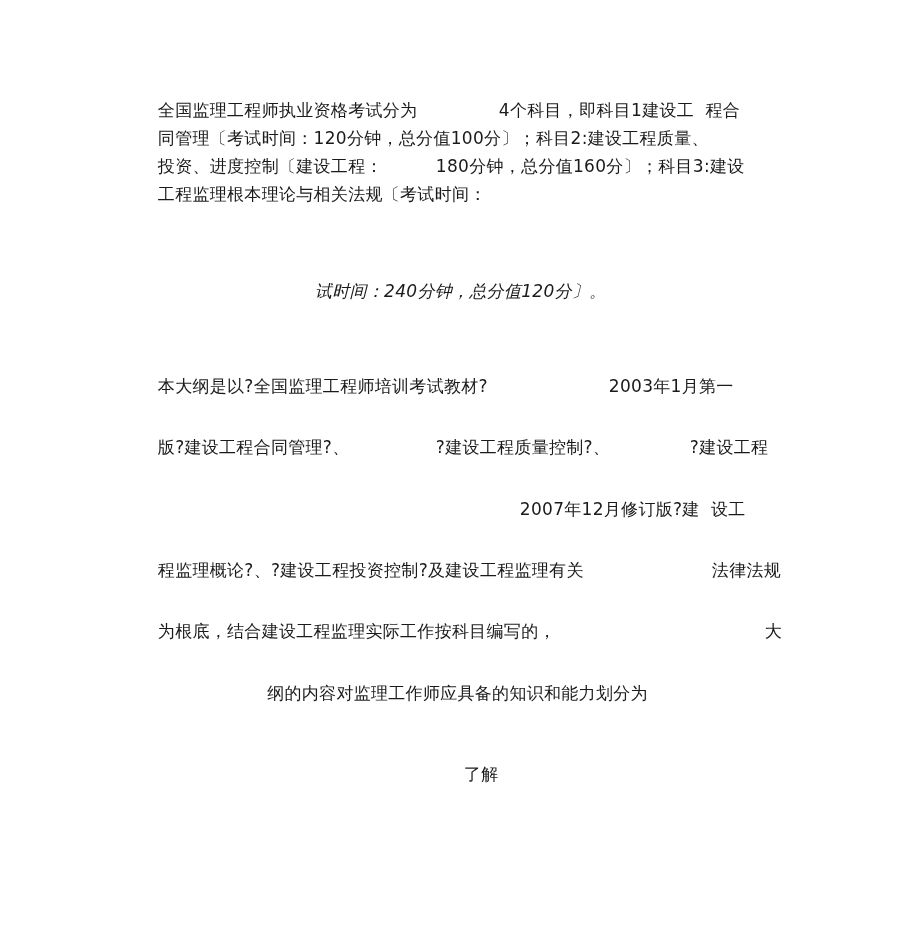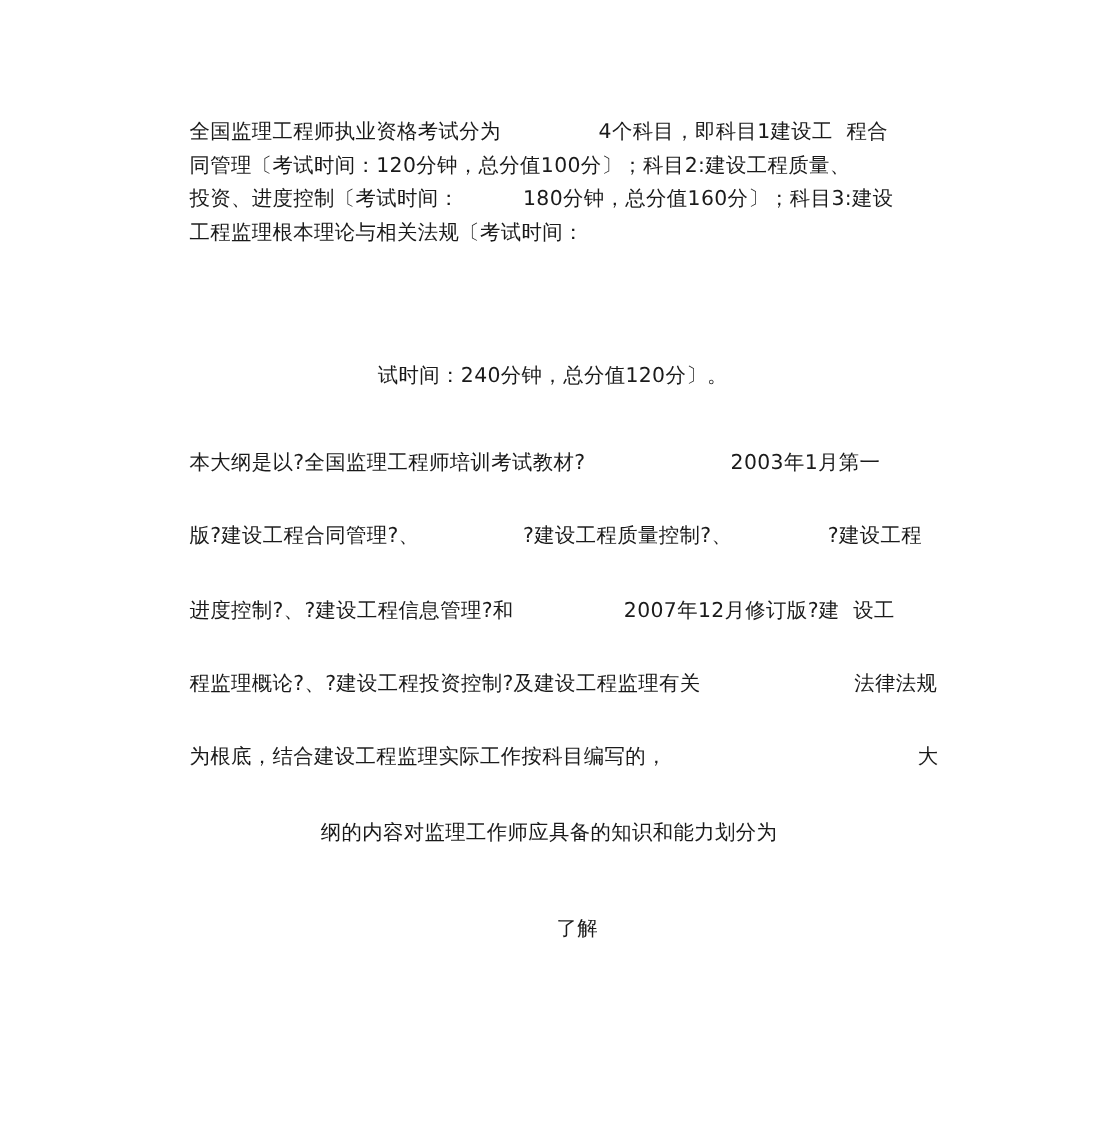--- a/index.html
+++ b/index.html
@@ -19,55 +19,52 @@
   </div>
   <div class="line" style="left:476px; top:77px;">
     <span class="seg">4个科目，即科目1建设工  程合</span>
   </div>
 
   <div class="line" style="left:135px; top:105px;">
     <span class="seg">同管理〔考试时间：120分钟，总分值100分〕；科目2:建设工程质量、</span>
   </div>
 
   <div class="line" style="left:135px; top:133px;">
-    <span class="seg">投资、进度控制〔考试时间：</span>
+    <span class="seg">投资、进度控制〔建设工程：</span>
   </div>
   <div class="line" style="left:413px; top:133px;">
     <span class="seg">180分钟，总分值160分〕；科目3:建设</span>
   </div>
 
   <div class="line" style="left:135px; top:161px;">
     <span class="seg">工程监理根本理论与相关法规〔考试时间：</span>
   </div>
 
 
-  <div class="line" style="left:292px; top:280px;">
+  <div class="line" style="left:292px; top:258px;font-style:italic;">
     <span class="seg">试时间：240分钟，总分值120分〕。</span>
   </div>
 
   <div class="line" style="left:135px; top:353px;">
     <span class="seg">本大纲是以?全国监理工程师培训考试教材?</span>
   </div>
   <div class="line" style="left:586px; top:353px;">
     <span class="seg">2003年1月第一</span>
   </div>
 
   <div class="line" style="left:135px; top:414px;text-align:center;">
     <span class="seg">版?建设工程合同管理?、</span>
   </div>
   <div class="line" style="left:413px; top:414px;">
     <span class="seg">?建设工程质量控制?、</span>
   </div>
   <div class="line" style="left:667px; top:414px;">
     <span class="seg">?建设工程</span>
   </div>
 
-  <div class="line" style="left:135px; top:476px;">
-    <span class="seg">进度控制?、?建设工程信息管理?和</span>
-  </div>
   <div class="line" style="left:497px; top:476px;">
     <span class="seg">2007年12月修订版?建  设工</span>
   </div>
 
   <div class="line" style="left:689px; top:537px;">
     <span class="seg">法律法规</span>
   </div>
   <div class="line" style="left:135px; top:537px;">
     <span class="seg">程监理概论?、?建设工程投资控制?及建设工程监理有关</span>
   </div>

